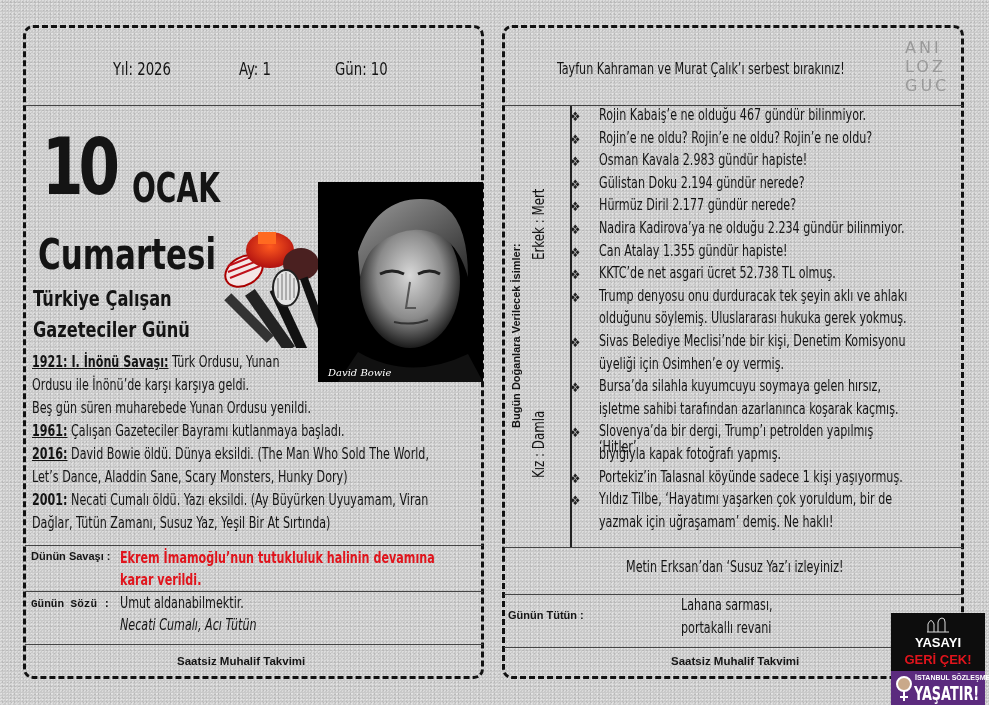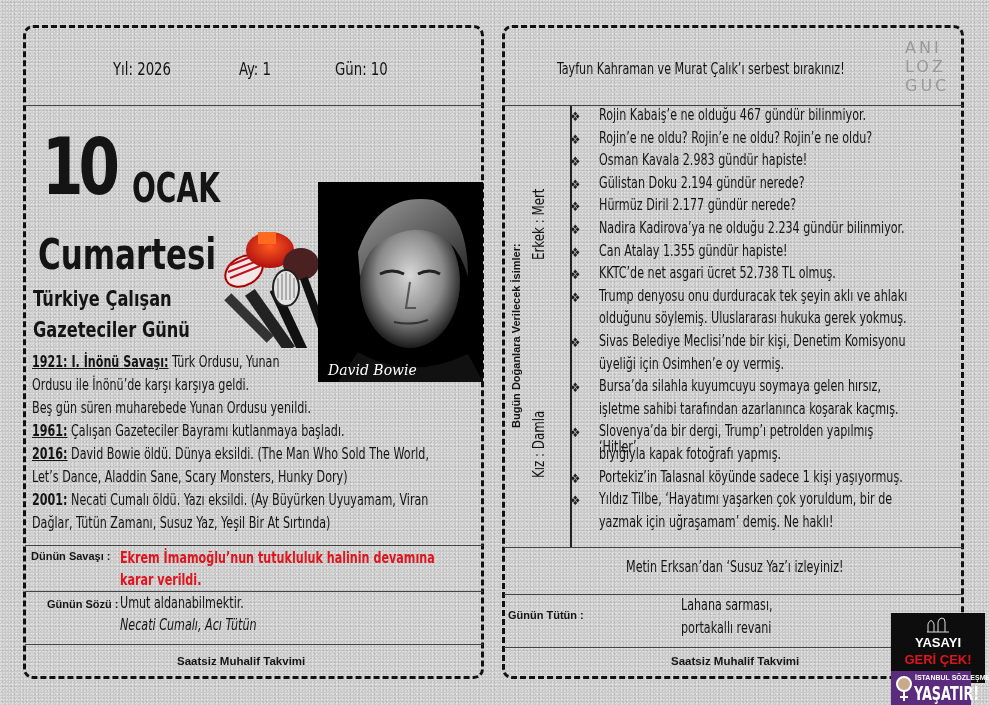--- a/index.html
+++ b/index.html
@@ -26,21 +26,21 @@
   
   .datebar{top:58px;font-size:18px;transform:scaleX(.82);transform-origin:left top;}
 
   .bignum{left:42px;top:128px;font-size:78px;font-weight:bold;letter-spacing:-6px;line-height:1;transform:scaleX(.85);transform-origin:left top;}
   .month{left:132px;top:168px;font-size:40px;font-weight:bold;line-height:1;transform:scaleX(.78);transform-origin:left top;}
   .weekday{left:38px;top:234px;font-size:42px;font-weight:bold;line-height:1;transform:scaleX(.82);transform-origin:left top;}
   .special{left:33px;font-size:22px;font-weight:bold;line-height:1;transform:scaleX(.82);transform-origin:left top;}
 
   .photo{position:absolute;left:318px;top:182px;width:165px;height:200px;background:#000;overflow:hidden;}
   .photo svg{position:absolute;left:0;top:0;}
-  .caption{position:absolute;left:10px;bottom:4px;color:#fff;font-family:"DejaVu Serif",serif;font-style:italic;font-size:14px;}
+  .caption{position:absolute;left:10px;bottom:4px;color:#fff;font-family:"DejaVu Serif",serif;font-style:italic;font-size:10px;}
 
   .history{position:absolute;left:32px;font-size:15.5px;line-height:1;transform:scaleX(.8);transform-origin:left top;}
   .history .yr{font-weight:bold;text-decoration:underline;}
   .history .yr2{font-weight:bold;}
 
   .label-sm{font-family:"Liberation Sans",sans-serif;font-weight:bold;font-size:11px;}
   .red{color:#e0141c;font-weight:bold;}
 
   .footer-title{font-family:"Liberation Sans",sans-serif;font-weight:bold;font-size:11.5px;}
 
@@ -117,21 +117,21 @@
 <div class="history" style="top:470px;"><span>Let’s Dance, Aladdin Sane, Scary Monsters, Hunky Dory)</span></div>
 <div class="history" style="top:493px;"><span class="yr2">2001:</span><span> Necati Cumalı öldü. Yazı eksildi. (Ay Büyürken Uyuyamam, Viran</span></div>
 <div class="history" style="top:516px;"><span>Dağlar, Tütün Zamanı, Susuz Yaz, Yeşil Bir At Sırtında)</span></div>
 
 <div class="hline" style="left:25px;top:545px;width:458px;"></div>
 <div class="abs label-sm" style="left:31px;top:550px;">Dünün Savaşı :</div>
 <div class="abs red history" style="left:120px;top:551px;color:#e0141c;">Ekrem İmamoğlu’nun tutukluluk halinin devamına</div>
 <div class="abs red history" style="left:120px;top:573px;color:#e0141c;">karar verildi.</div>
 
 <div class="hline" style="left:25px;top:591px;width:458px;"></div>
-<div class="abs label-sm" style="left:47px;top:598px;">Günün Sözü :</div>
+<div class="abs label-sm" style="left:31px;top:598px;font-family:Liberation Mono, monospace;">Günün Sözü :</div>
 <div class="abs history" style="left:120px;top:596px;font-weight:normal;">Umut aldanabilmektir.</div>
 <div class="abs history" style="left:120px;top:618px;font-style:italic;">Necati Cumalı, Acı Tütün</div>
 
 <div class="hline" style="left:25px;top:644px;width:458px;"></div>
 <div class="abs footer-title" style="left:177px;top:655px;">Saatsiz Muhalif Takvimi</div>
 
 <div id="right-card" class="card"></div>
 
 <div class="abs history" style="left:557px;top:62px;">Tayfun Kahraman ve Murat Çalık’ı serbest bırakınız!</div>
 
@@ -195,20 +195,20 @@
 <div class="hline" style="left:504px;top:647px;width:459px;"></div>
 <div class="abs footer-title" style="left:671px;top:655px;">Saatsiz Muhalif Takvimi</div>
 
 <div style="position:absolute;left:891px;top:613px;width:94px;height:70px;background:#0d0d0d;">
   <svg style="position:absolute;left:33px;top:2px;" width="28" height="18">
     <path d="M4 17 v-8 q3 -7 6 0 v8 M14 17 v-10 q1 -4 4 -4 q3 0 3 4 v10 M3 17 h22" stroke="#ddd" stroke-width="1" fill="none"></path>
   </svg>
   <div class="abs" style="left:0;width:94px;top:22px;text-align:center;color:#fff;font-family:'Liberation Sans',sans-serif;font-weight:bold;font-size:13px;">YASAYI</div>
   <div class="abs" style="left:0;width:94px;top:39px;text-align:center;color:#e0141c;font-family:'Liberation Sans',sans-serif;font-weight:bold;font-size:13px;">GERİ ÇEK!</div>
 </div>
-<div style="position:absolute;left:891px;top:671px;width:80px;height:34px;background:#5b2b7e;">
+<div style="position:absolute;left:891px;top:671px;width:94px;height:34px;background:#5b2b7e;">
   <svg style="position:absolute;left:4px;top:4px;" width="18" height="28">
     <circle cx="9" cy="9" r="7" fill="#c9a98a" stroke="#fff" stroke-width="2"></circle>
     <path d="M9 16 v10 M5 22 h8" stroke="#fff" stroke-width="2"></path>
   </svg>
   <div class="abs" style="left:24px;top:3px;color:#fff;font-family:'Liberation Sans',sans-serif;font-weight:bold;font-size:7px;">İSTANBUL SÖZLEŞMESİ</div>
   <div class="abs" style="left:23px;top:11px;color:#fff;font-family:'DejaVu Sans Condensed','DejaVu Sans',sans-serif;font-weight:bold;font-size:19px;transform:scaleX(.75);transform-origin:left top;">YAŞATIR!</div>
 </div>
 
 </body></html>

